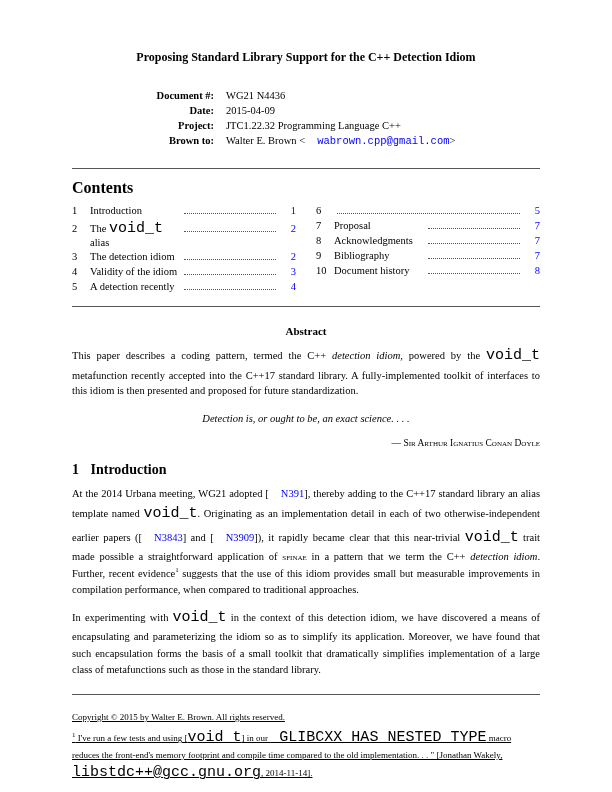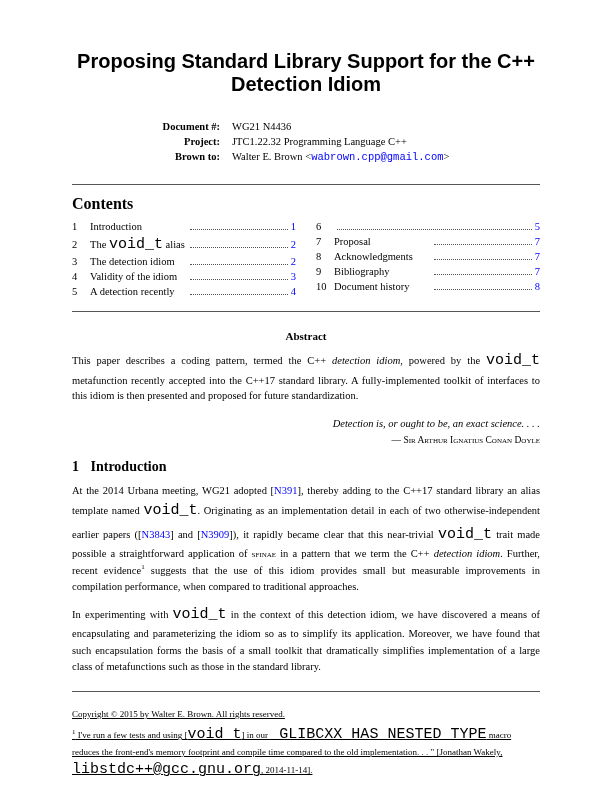--- a/index.html
+++ b/index.html
@@ -7,43 +7,43 @@
       background: #fff;
       font-family: "Times New Roman", Times, serif;
       font-size: 11px;
       color: #000;
       width: 612px;
       min-height: 792px;
       padding: 50px 72px 60px 72px;
     }
     .page-title {
       text-align: center;
-      font-size: 20px;
+      font-size: 12px;
       font-weight: bold;
       margin-bottom: 22px;
-      font-family: Liberation Sans, sans-serif;
+      font-family: Liberation Serif, serif;
     }
     .meta-table {
       margin: 0 auto 18px auto;
       font-size: 10.5px;
     }
     .meta-table td {
       padding: 1px 4px;
       vertical-align: top;
     }
     .meta-table td:first-child {
       font-weight: bold;
       text-align: right;
       white-space: nowrap;
     }
     .meta-table td:last-child {
       padding-left: 6px;
     }
     .monospace { font-family: "Courier New", Courier, monospace; }
-    .link { color: #00f; text-decoration: none; }
+    .link { color: #00f; text-decoration: none; margin-left: 12px; }
     hr { border: none; border-top: 1px solid #888; margin: 10px 0; }
     .hr-thick { border-top: 1.5px solid #555; }
     .contents-section { margin-bottom: 8px; }
     .contents-title {
       font-size: 16px;
       font-weight: bold;
       margin-bottom: 8px;
     }
     .contents-grid {
       display: grid;
@@ -67,21 +67,21 @@
     .contents-dots {
       flex: 1;
       border-bottom: 1px dotted #555;
       margin: 0 3px 3px 3px;
       min-width: 10px;
     }
     .contents-page { color: #00f; }
     .abstract-section { margin: 18px 0 14px 0; }
     .abstract-title { text-align: center; font-weight: bold; font-size: 11px; margin-bottom: 8px; }
     .abstract-body { font-size: 10.5px; line-height: 1.5; text-align: justify; }
-    .quote-block { text-align: right; margin: 14px 0 6px 0; font-style: italic; font-size: 10.5px; }
+    .quote-block { text-align: center; margin: 14px 0 14px 0; font-style: italic; font-size: 10.5px; }
     .quote-attr { text-align: right; font-size: 9.5px; font-variant: small-caps; margin-bottom: 14px; }
     .section-title { font-size: 14px; font-weight: bold; margin: 14px 0 8px 0; }
     .section-num { margin-right: 8px; }
     .body-text { font-size: 10.5px; line-height: 1.55; text-align: justify; margin-bottom: 8px; }
     .footnote-section { border-top: 1px solid #555; margin-top: 16px; padding-top: 16px; font-size: 9px; text-decoration: underline; }
     .footnote-text { line-height: 1.45; }
     .page-num { text-align: center; margin-top: 20px; font-size: 10.5px; }
     sup { font-size: 7px; vertical-align: super; }
     code, .code { font-family: "Courier New", Courier, monospace; font-size: 15px; }
   </style>
@@ -90,20 +90,24 @@
 
 <h1 class="page-title">Proposing Standard Library Support for the C++ Detection Idiom</h1>
 
 <table class="meta-table">
   <tbody>
       <tr>
     <td>Document #:</td>
     <td>WG21 N4436</td>
   </tr>
   <tr>
+    <td>Date:</td>
+    <td>2015-04-09</td>
+  </tr>
+  <tr>
     <td>Project:</td>
     <td>JTC1.22.32 Programming Language C++</td>
   </tr>
   <tr>
     <td>Brown to:</td>
     <td>
       Walter E. Brown &lt;<span class="monospace link">wabrown.cpp@gmail.com</span>&gt;
     </td>
   </tr>
 </tbody>

